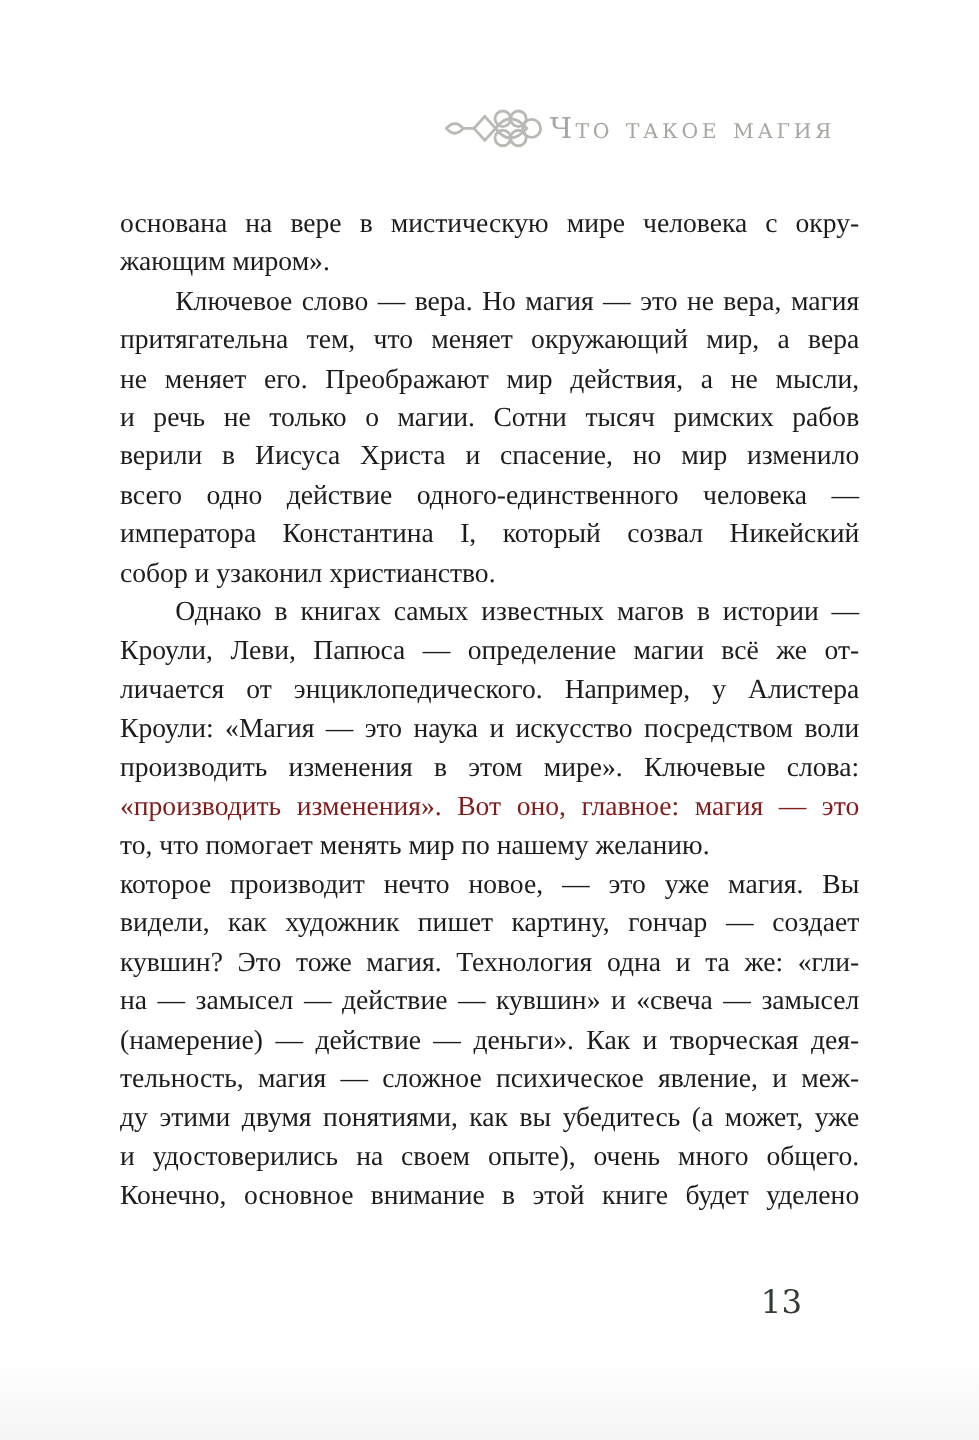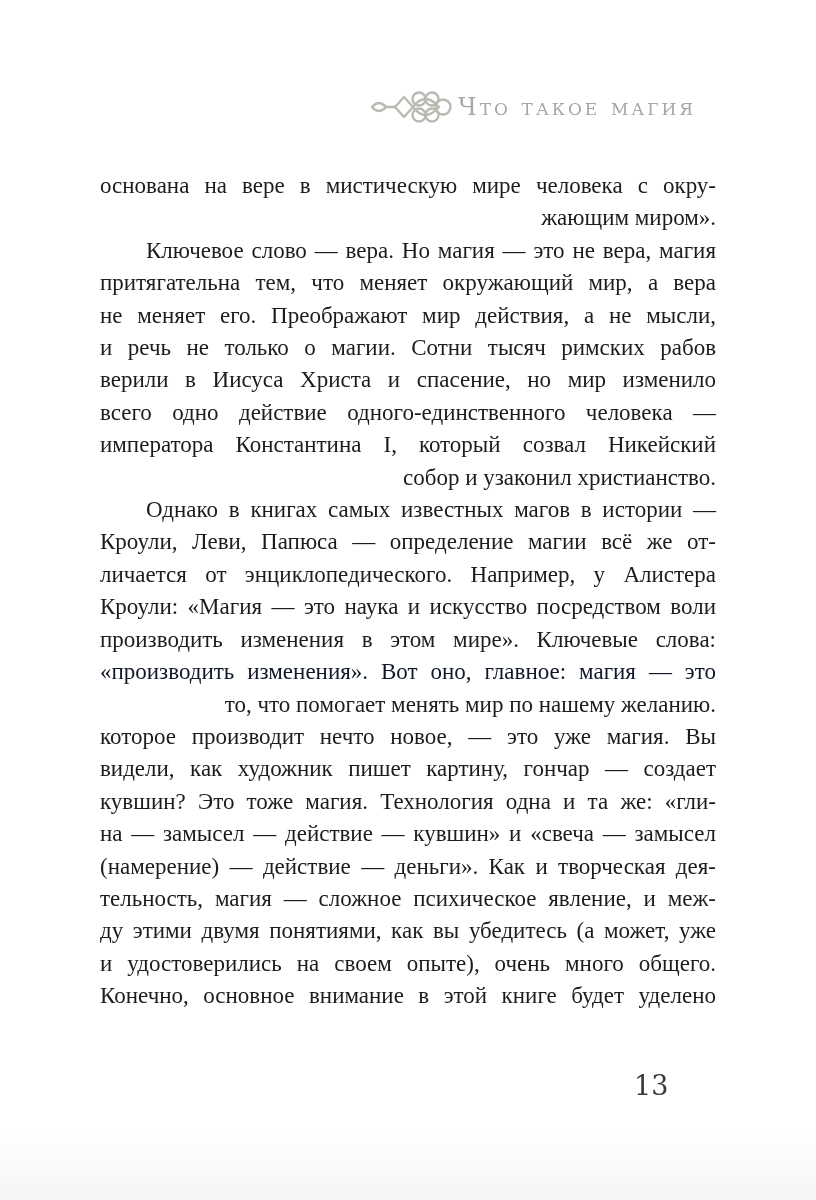--- a/index.html
+++ b/index.html
@@ -53,21 +53,21 @@
     left: 100px;
     top: 170px;
     width: 616px;
   }
   .paragraph { margin: 0; }
   .line {
     font-family: "Liberation Serif", serif;
     font-size: 23px;
     line-height: 32.4px;
     color: #1d1c1a;
-    text-align: right;
+    text-align: left;
     white-space: normal;
   }
   .line.just {
     text-align: justify;
     -moz-text-align-last: justify;
     text-align-last: justify;
   }
   .line.indent { text-indent: 46px; }
 
   .page-number {
@@ -120,21 +120,21 @@
         <div class="line just" style="color: rgb(29, 28, 26);">всего одно действие одного-единственного человека —</div>
         <div class="line just" style="color: rgb(29, 28, 26);">императора Константина I, который созвал Никейский</div>
         <div class="line" style="color: rgb(29, 28, 26);">собор и узаконил христианство.</div>
       </div>
       <div class="paragraph">
         <div class="line indent just" style="color: rgb(29, 28, 26);">Однако в книгах самых известных магов в истории —</div>
         <div class="line just" style="color: rgb(29, 28, 26);">Кроули, Леви, Папюса — определение магии всё же от-</div>
         <div class="line just" style="color: rgb(29, 28, 26);">личается от энциклопедического. Например, у Алистера</div>
         <div class="line just" style="color: rgb(29, 28, 26);">Кроули: «Магия — это наука и искусство посредством воли</div>
         <div class="line just" style="color: rgb(29, 28, 26);">производить изменения в этом мире». Ключевые слова:</div>
-        <div class="line just" style="color: #0f172a;">«производить изменения». Вот оно, главное: магия — это</div>
+        <div class="line just" style="color: #7f1d1d;">«производить изменения». Вот оно, главное: магия — это</div>
         <div class="line" style="color: rgb(29, 28, 26);">то, что помогает менять мир по нашему желанию.</div>
       </div>
       <div class="paragraph">
         <div class="line just" style="color: rgb(29, 28, 26);">которое производит нечто новое, — это уже магия. Вы</div>
         <div class="line just" style="color: rgb(29, 28, 26);">видели, как художник пишет картину, гончар — создает</div>
         <div class="line just" style="color: rgb(29, 28, 26);">кувшин? Это тоже магия. Технология одна и та же: «гли-</div>
         <div class="line just" style="color: rgb(29, 28, 26);">на — замысел — действие — кувшин» и «свеча — замысел</div>
         <div class="line just" style="color: rgb(29, 28, 26);">(намерение) — действие — деньги». Как и творческая дея-</div>
         <div class="line just" style="color: rgb(29, 28, 26);">тельность, магия — сложное психическое явление, и меж-</div>
         <div class="line just" style="color: rgb(29, 28, 26);">ду этими двумя понятиями, как вы убедитесь (а может, уже</div>

